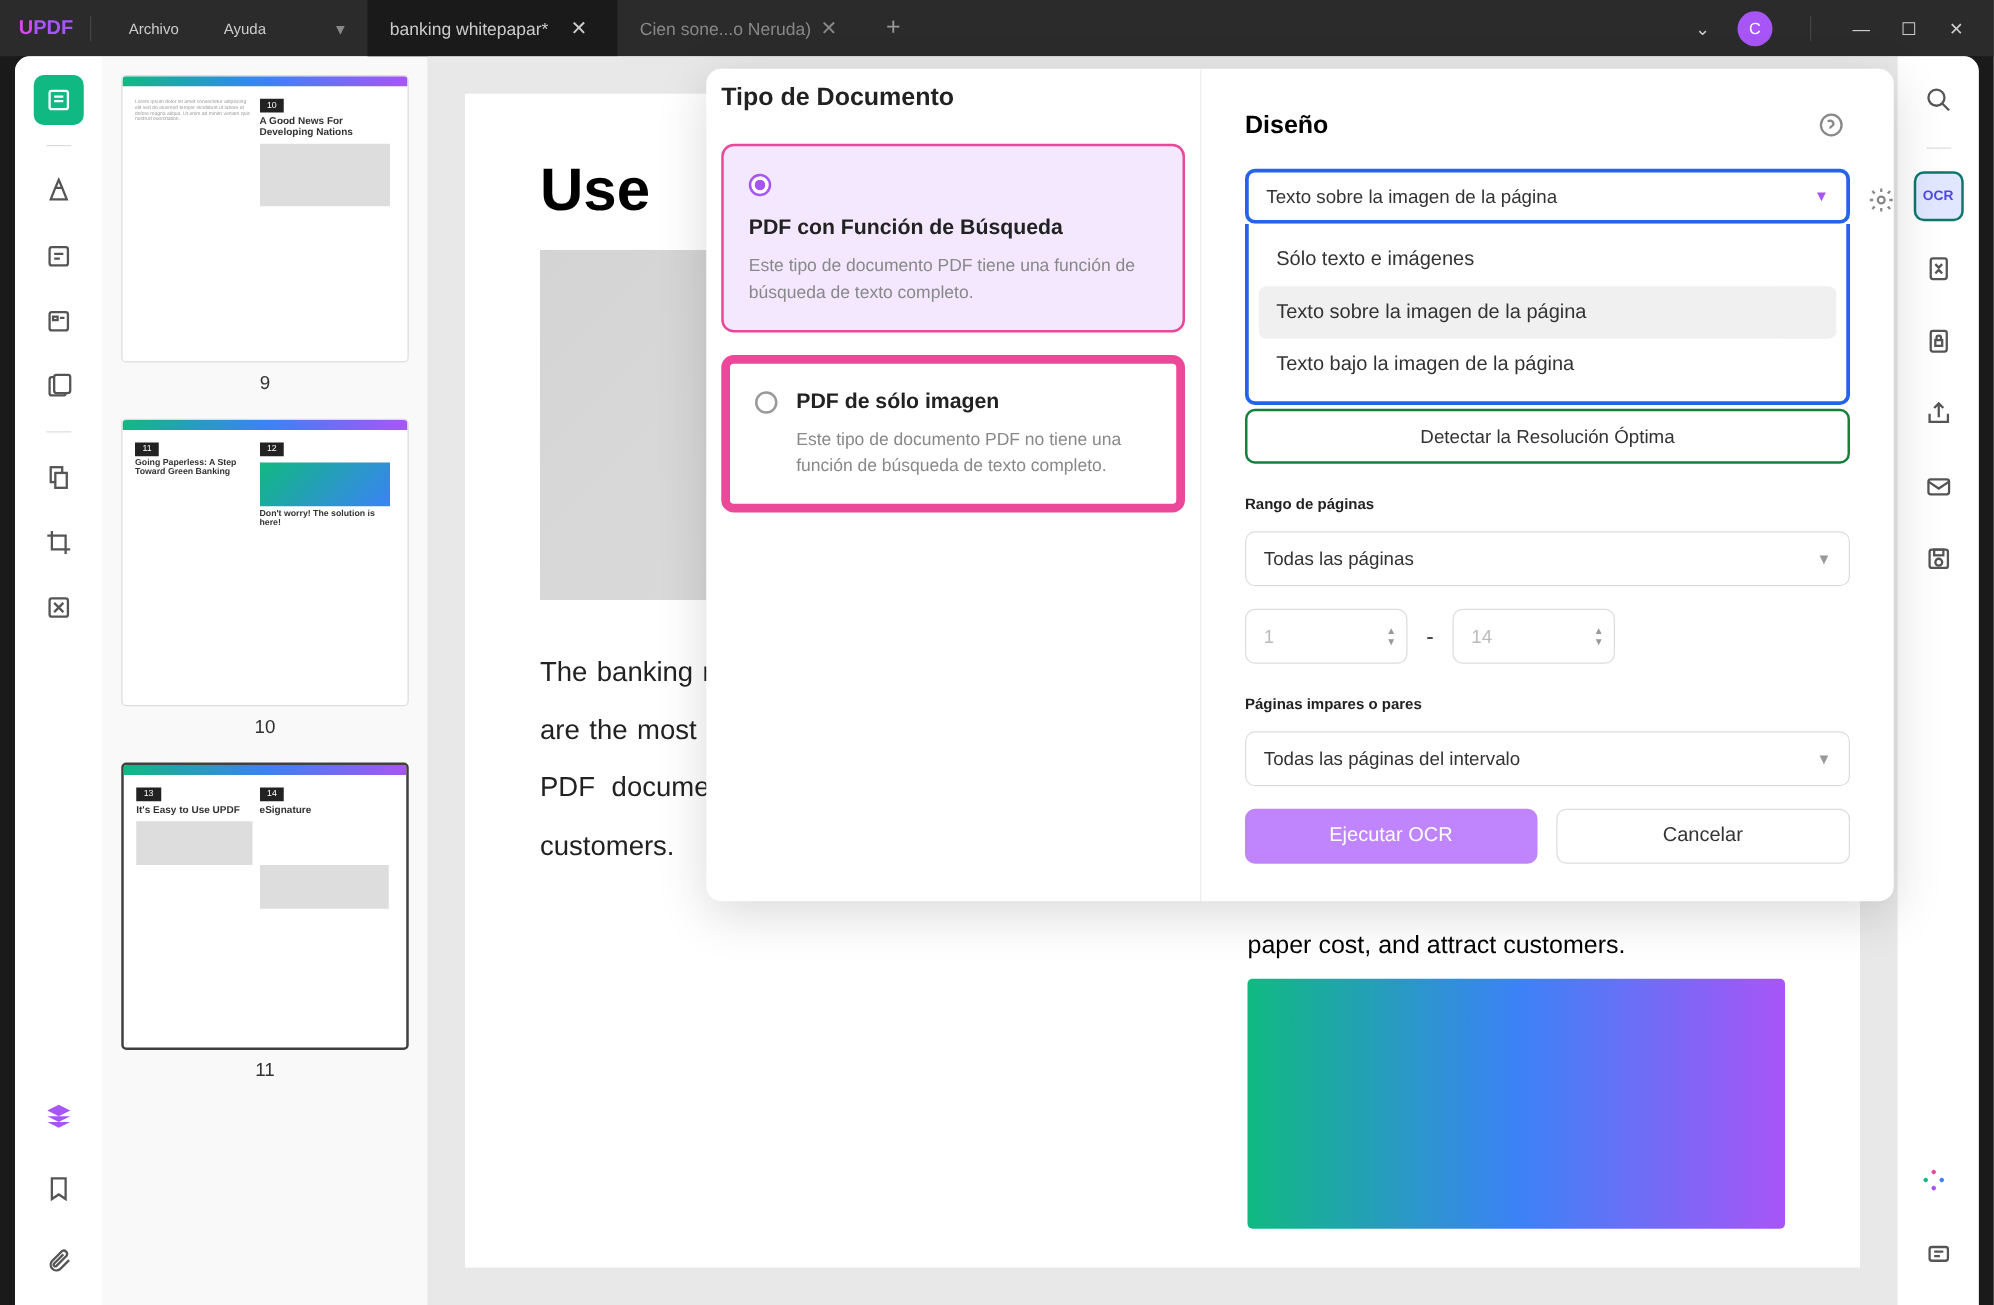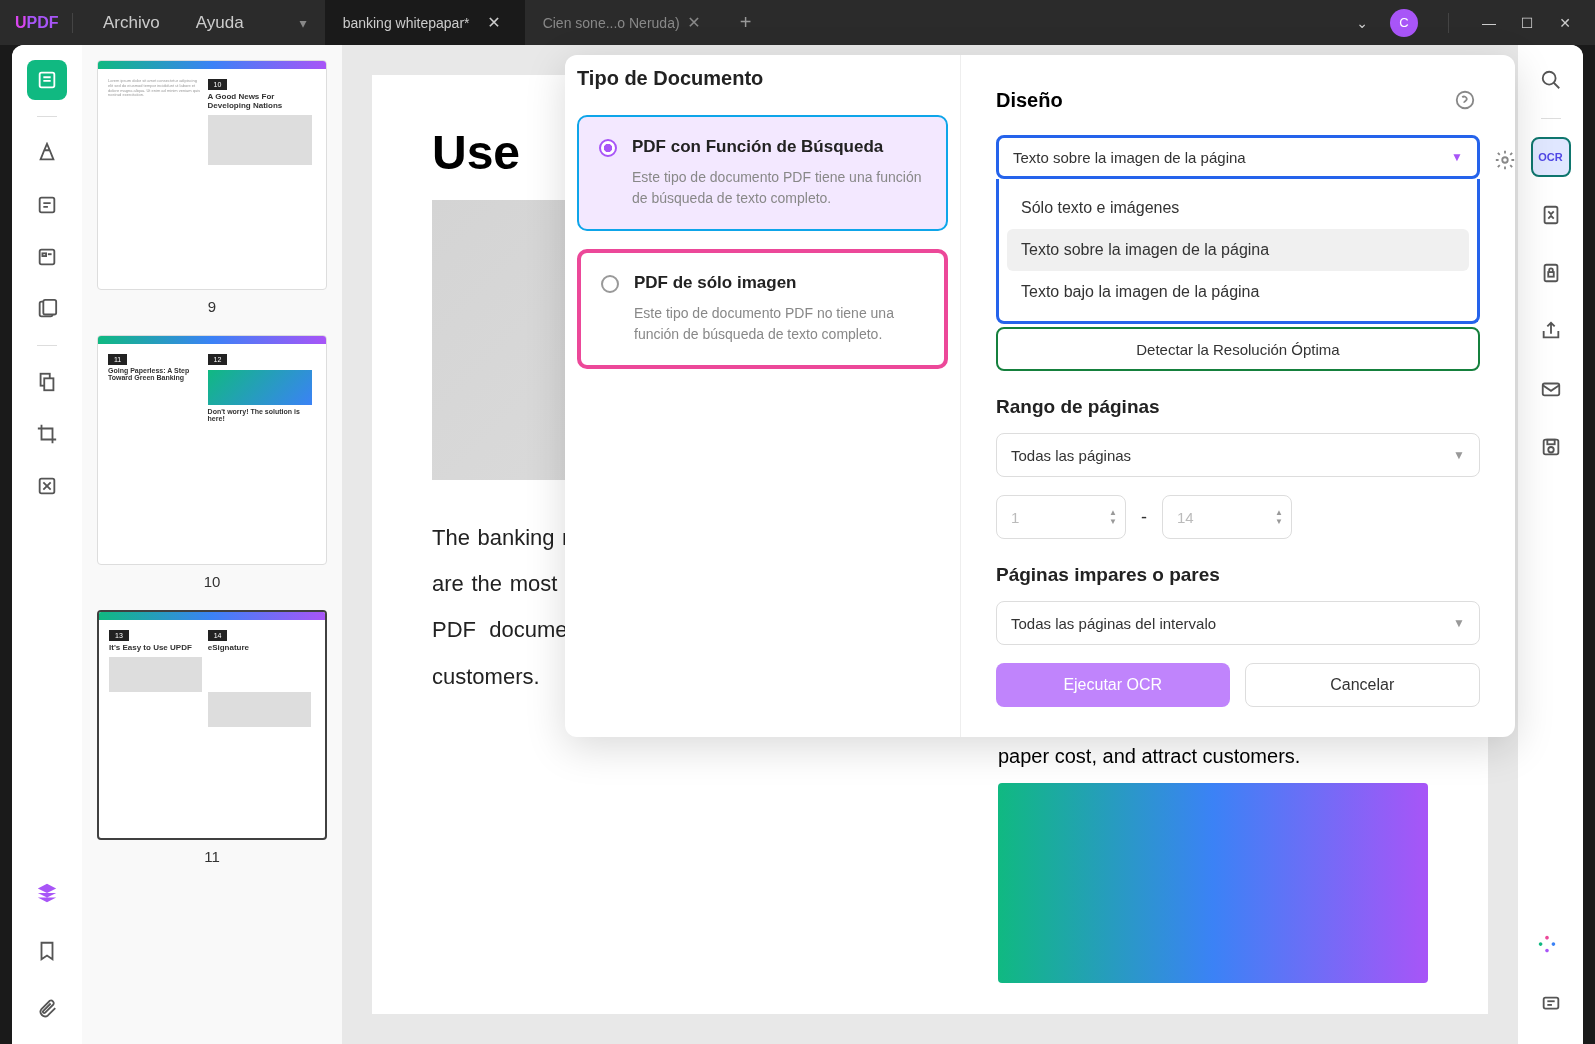--- a/index.html
+++ b/index.html
@@ -3,21 +3,21 @@
   <meta charset="utf-8">
   <style>
     * { margin: 0; padding: 0; box-sizing: border-box; font-family: -apple-system, BlinkMacSystemFont, 'Segoe UI', sans-serif; }
     body { background: #1a1a1a; width: 1595px; height: 1044px; overflow: hidden; }
     
     .titlebar { height: 45px; background: #2b2b2b; display: flex; align-items: center; color: #ccc; }
     .logo { width: 60px; padding-left: 15px; font-weight: bold; font-size: 16px; }
     .logo .u { color: #d946ef; }
     .logo .pdf { color: #a855f7; }
     .divider-v { width: 1px; height: 20px; background: #444; margin: 0 12px; }
-    .menu-item { padding: 0 18px; font-size: 17px; cursor: pointer; }
+    .menu-item { padding: 0 18px; font-size: 12px; cursor: pointer; }
     .tabs { display: flex; align-items: center; margin-left: 20px; }
     .tab { display: flex; align-items: center; padding: 0 18px; height: 45px; font-size: 14px; position: relative; min-width: 200px; }
     .tab.active { background: #1a1a1a; }
     .tab-close { margin-left: auto; font-size: 16px; padding: 2px 6px; }
     .tab-new { padding: 0 15px; font-size: 20px; color: #999; }
     .spacer { flex: 1; }
     .win-controls { display: flex; align-items: center; gap: 18px; padding-right: 20px; }
     .avatar { width: 28px; height: 28px; background: #a855f7; border-radius: 50%; display: flex; align-items: center; justify-content: center; color: white; font-size: 13px; }
     .win-btn { width: 20px; text-align: center; font-size: 14px; color: #ccc; }
     
@@ -50,22 +50,22 @@
     .right-toolbar { width: 65px; background: white; display: flex; flex-direction: column; align-items: center; padding-top: 15px; gap: 18px; }
     .rtool-btn { width: 40px; height: 40px; border-radius: 8px; display: flex; align-items: center; justify-content: center; color: #555; font-size: 11px; }
     .rtool-btn.active { background: #e0e7ff; border: 2px solid #0f766e; color: #4f46e5; }
     .rtool-sep { width: 20px; height: 1px; background: #ddd; }
     .rtool-bottom { margin-top: auto; margin-bottom: 20px; display: flex; flex-direction: column; gap: 20px; align-items: center; }
     .ai-icon { width: 30px; height: 30px; }
     
     .panel { position: absolute; top: 55px; left: 565px; width: 950px; background: white; border-radius: 12px; box-shadow: 0 10px 40px rgba(0,0,0,0.15); display: flex; z-index: 100; }
     .panel-left { width: 395px; padding: 12px; }
     .panel-title { font-size: 20px; font-weight: 600; margin-bottom: 25px; color: #222; }
-    .radio-card { border: 4px solid #ec4899; border-radius: 10px; padding: 20px; margin-bottom: 18px; display: flex; gap: 15px; }
-    .radio-card.selected { background: #f3e8ff; border: 2px solid #0ea5e9; }
+    .radio-card { border: 7px solid #ec4899; border-radius: 10px; padding: 20px; margin-bottom: 18px; display: flex; gap: 15px; }
+    .radio-card.selected { background: #f3e8ff; border: 2px solid #ec4899; flex-direction: column; }
     .radio { width: 18px; height: 18px; border-radius: 50%; border: 2px solid #999; flex-shrink: 0; margin-top: 2px; }
     .radio.checked { border-color: #a855f7; background: radial-gradient(circle, #a855f7 40%, white 45%); }
     .radio-label { font-size: 17px; font-weight: 600; color: #222; margin-bottom: 10px; }
     .radio-desc { font-size: 14px; color: #888; line-height: 1.5; }
     
     .panel-right { flex: 1; padding: 30px 35px; border-left: 1px solid #eee; }
     .panel-right-header { display: flex; align-items: center; margin-bottom: 20px; }
     .design-title { font-size: 20px; font-weight: 600; flex: 1; }
     .icon-btn-sm { width: 30px; height: 30px; display: flex; align-items: center; justify-content: center; color: #888; }
     
@@ -74,21 +74,21 @@
     .select-box.plain { border: 1px solid #ddd; }
     .select-arrow { margin-left: auto; color: #a855f7; font-size: 12px; }
     .gear-after { position: absolute; right: -40px; top: 10px; color: #888; }
     
     .dropdown { position: absolute; top: 44px; left: 0; right: 0; background: white; border: 3px solid #2563eb; border-top: none; border-radius: 0 0 8px 8px; z-index: 10; padding: 8px; }
     .dropdown-item { padding: 12px 14px; font-size: 16px; color: #333; border-radius: 6px; }
     .dropdown-item.hover { background: #f0f0f0; }
     
     .detect-btn { width: 100%; height: 44px; border: 2px solid #15803d; border-radius: 8px; background: white; font-size: 15px; color: #333; margin-bottom: 25px; margin-top: 130px; }
     
-    .section-title { font-size: 19px; font-weight: 600; margin-bottom: 15px; color: #222; }
+    .section-title { font-size: 12px; font-weight: 600; margin-bottom: 15px; color: #222; }
     
     .range-row { display: flex; align-items: center; gap: 15px; margin-bottom: 25px; }
     .num-input { width: 130px; height: 44px; border: 1px solid #ddd; border-radius: 8px; padding: 0 30px 0 14px; font-size: 15px; position: relative; display: flex; align-items: center; }
     .range-dash { font-size: 18px; color: #333; }
     .spinners { position: absolute; right: 8px; display: flex; flex-direction: column; font-size: 8px; color: #999; }
     
     .action-row { display: flex; gap: 15px; }
     .btn-primary { flex: 1; height: 44px; background: #c084fc; color: white; border: none; border-radius: 8px; font-size: 16px; font-weight: 500; }
     .btn-secondary { flex: 1; height: 44px; background: white; border: 1px solid #ddd; border-radius: 8px; font-size: 16px; color: #333; }
     

